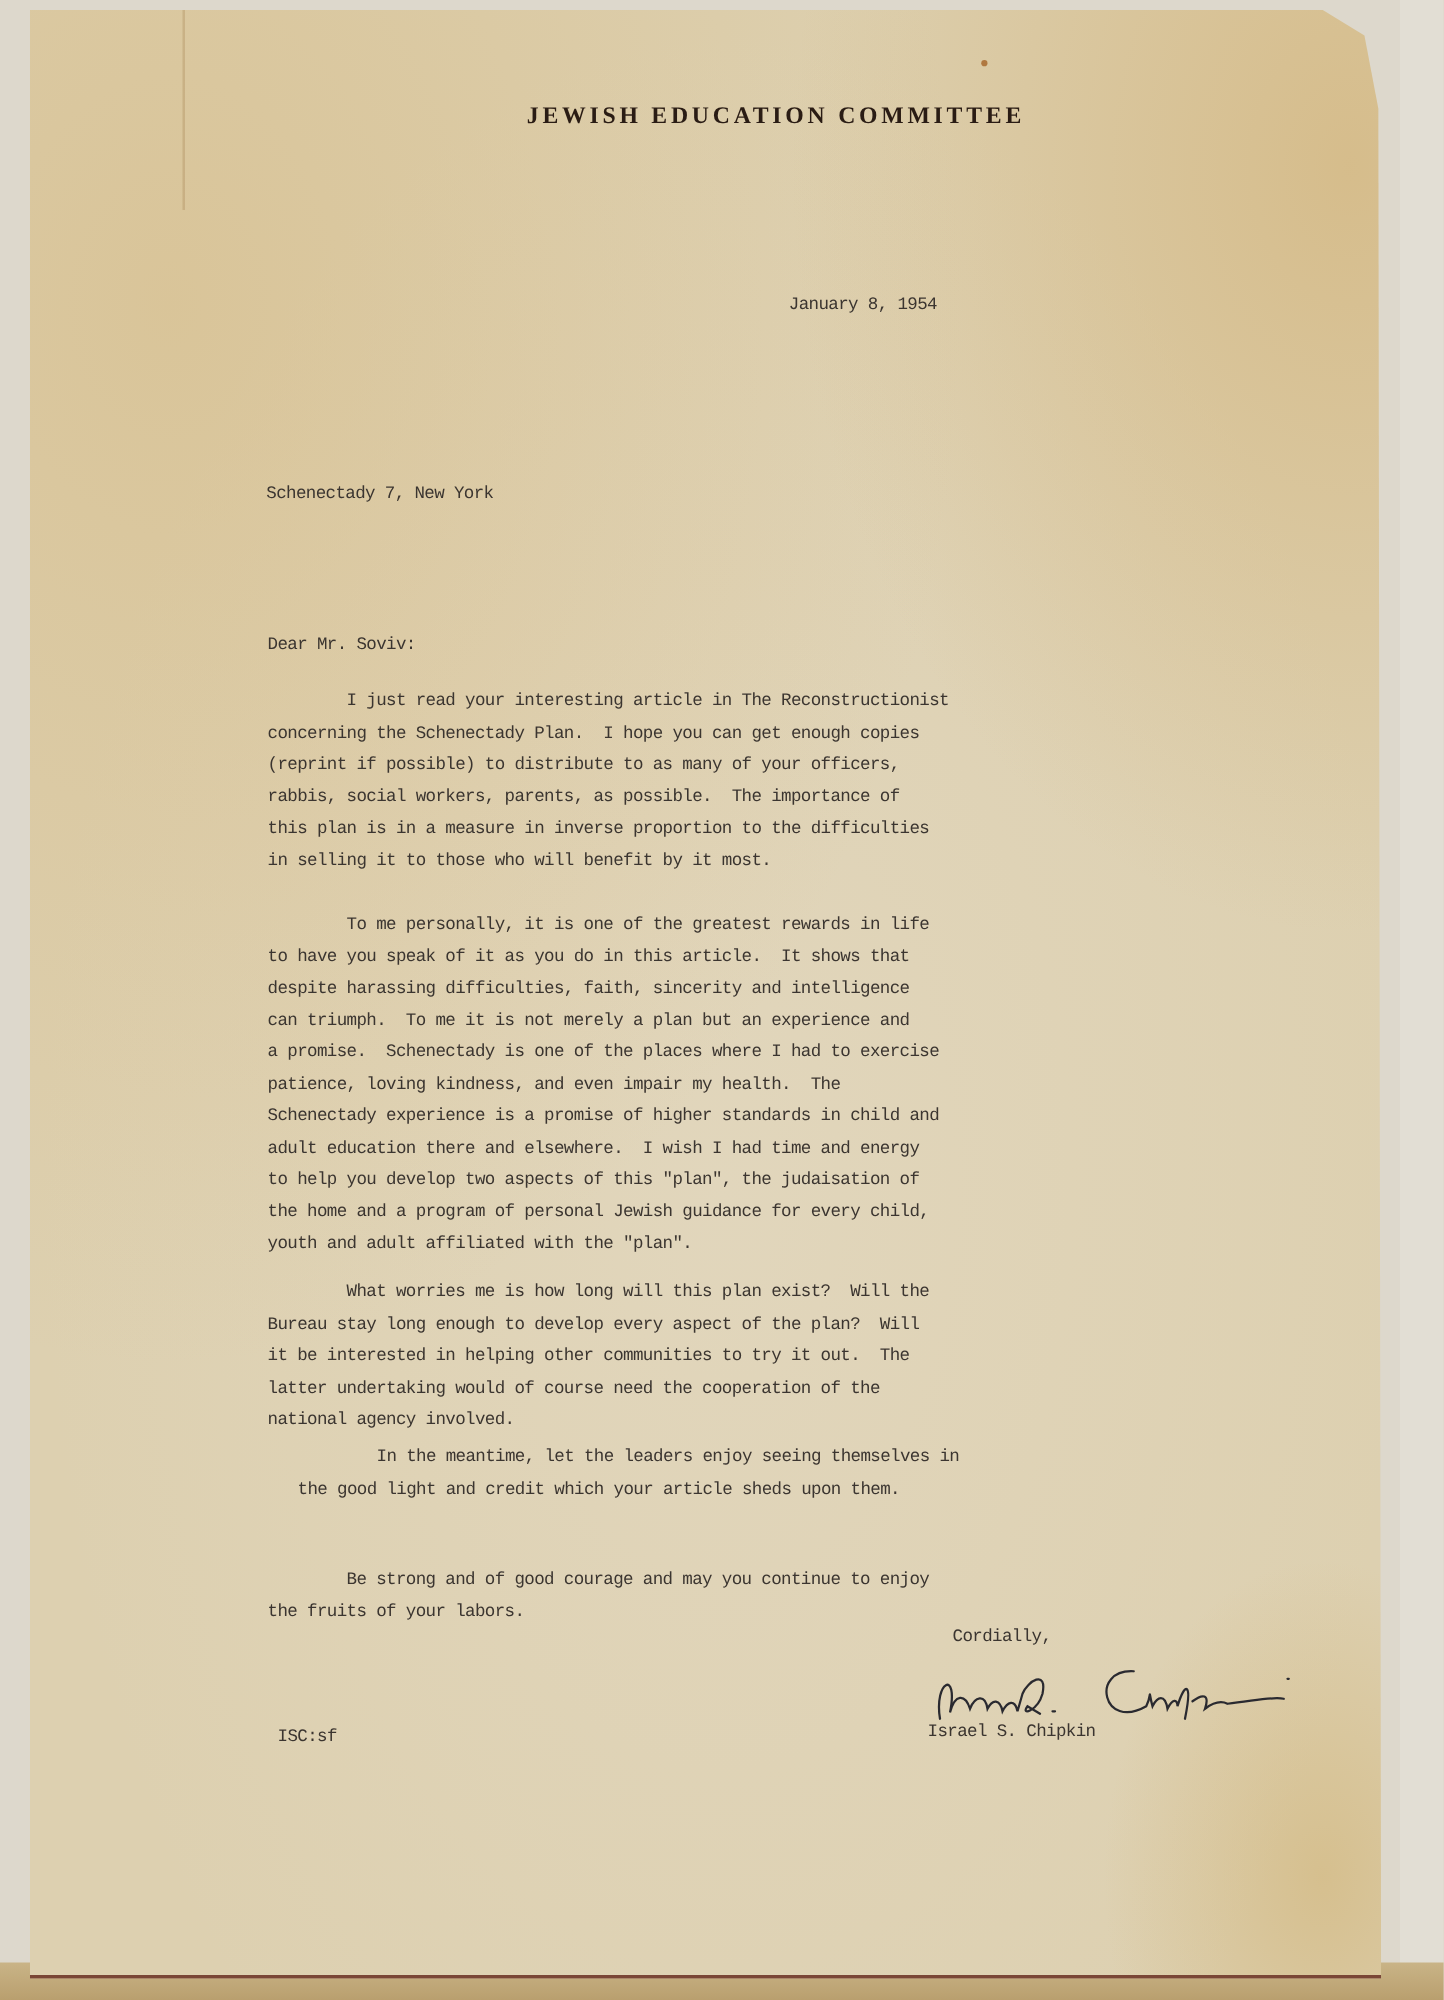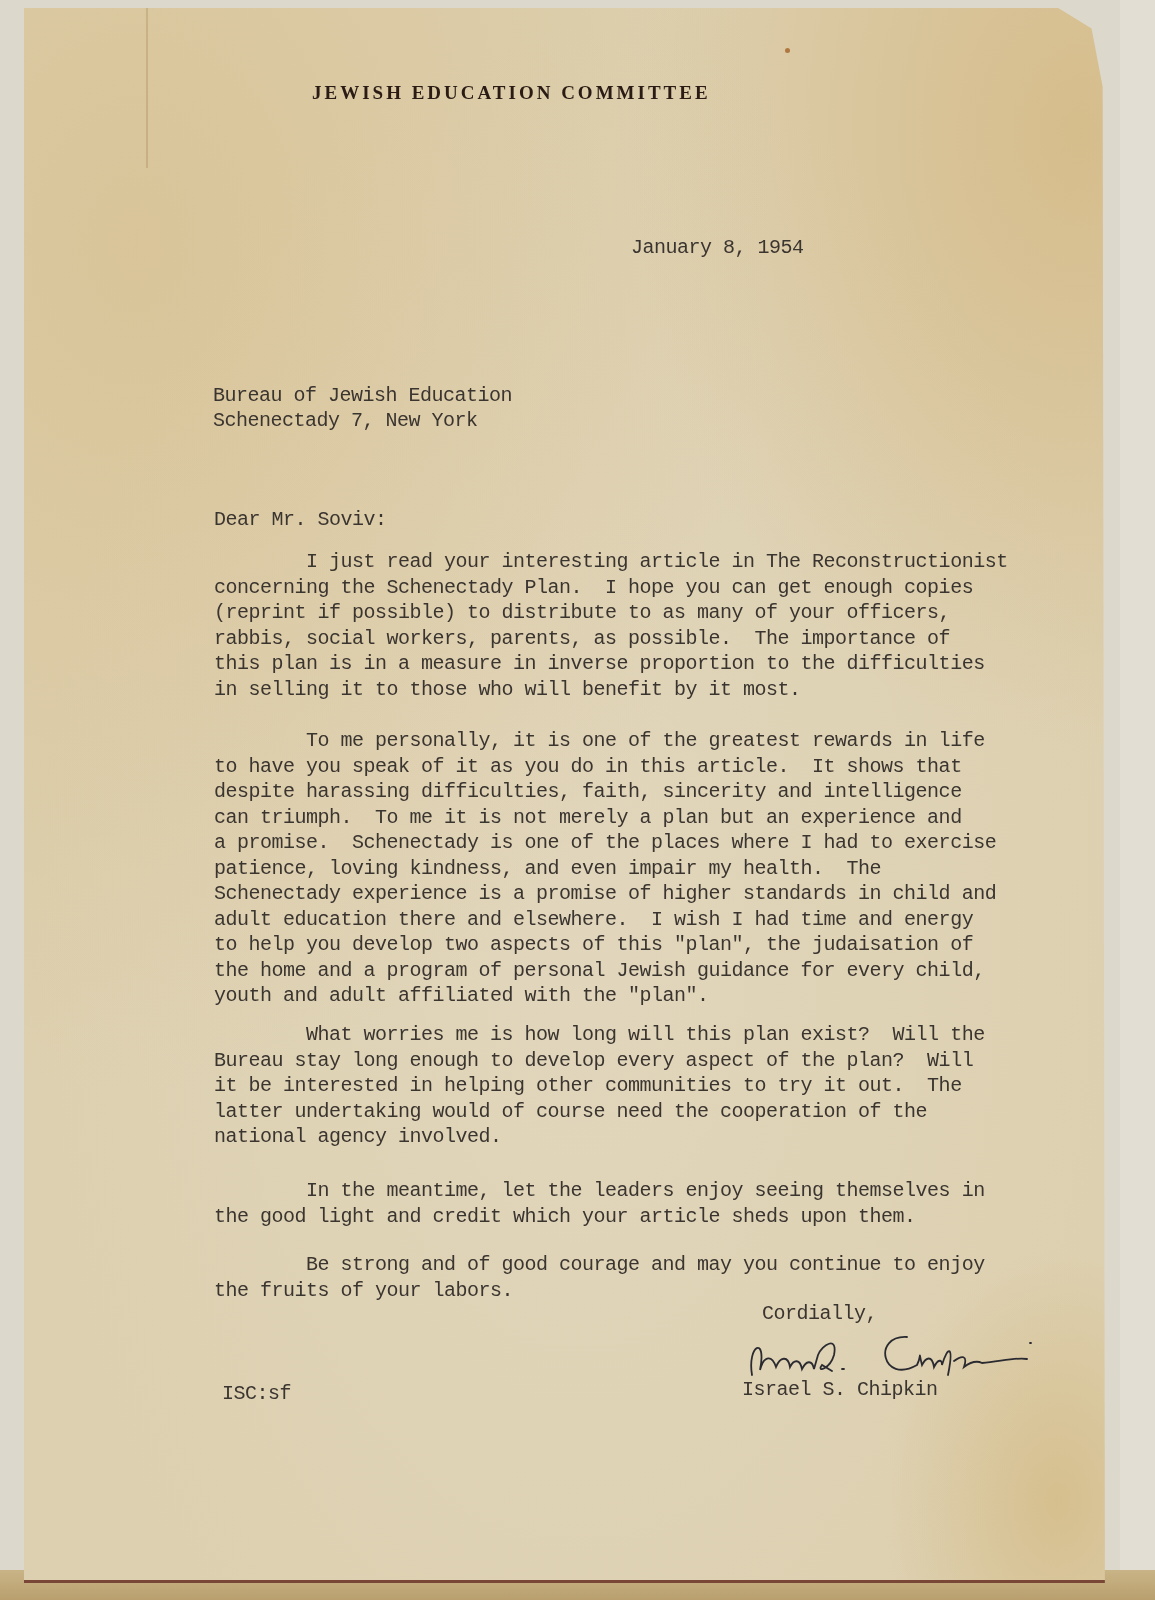--- a/index.html
+++ b/index.html
@@ -29,36 +29,36 @@
   }
   .fold {
     position: absolute; left: 146px; top: 8px; width: 2px; height: 160px;
     background: rgba(150,110,60,0.25);
   }
   .dot {
     position: absolute; left: 785px; top: 48px; width: 5px; height: 5px;
     border-radius: 50%; background: #b07840;
   }
   .letterhead {
-    position: absolute; left: 312px; top: 82px; width: 520px; text-align: left;
+    position: absolute; left: 300px; top: 82px; width: 520px; text-align: right;
     font-family: "Liberation Serif", "DejaVu Serif", serif; color: #2a1c14;
   }
   .lh-line1 { font-weight: bold; font-size: 19px; letter-spacing: 3px; }
   .lh-line2 { font-weight: bold; font-size: 19px; letter-spacing: 3px; margin-top: 12px; }
   .lh-addr { font-style: italic; font-weight: bold; font-size: 15px; margin-top: 18px; letter-spacing: 0.5px; }
   .lh-addr .sep { margin: 0 10px; }
-  .typed { color: #3b3530; font-size: 20px; position: absolute; white-space: pre; letter-spacing: -0.5px; }
+  .typed { color: #3b3530; font-size: 14px; position: absolute; white-space: pre; letter-spacing: -0.5px; }
   .date { left: 631px; top: 236px; }
   .inside-address { left: 213px; top: 383px; line-height: 25px; }
   .salutation { left: 214px; top: 508px; }
   .para { left: 214px; line-height: 25.5px; }
   .p1 { top: 549px; }
   .p2 { top: 728px; }
   .p3 { top: 1022px; }
-  .p4 { top: 1178px; }
+  .p4 { top: 1154px; margin-left: 24px; }
   .p5 { top: 1252px; }
   .closing { left: 762px; top: 1302px; }
   .signature {
     position: absolute; left: 742px; top: 1325px; width: 300px; height: 60px;
   }
   .typed-name { left: 742px; top: 1378px; }
   .initials { left: 222px; top: 1382px; }
 </style>
 </head>
 <body>
@@ -69,21 +69,21 @@
 <div class="paper"></div>
 <div class="fold"></div>
 <div class="dot"></div>
 
 <div class="letterhead">
   <div class="lh-line1">JEWISH EDUCATION COMMITTEE</div>
 </div>
 
 <div class="typed date">January 8, 1954</div>
 
-<div class="typed inside-address"><div>Bureau of Jewish Education</div><div>Schenectady 7, New York</div></div>
+<div class="typed inside-address"><div>Schenectady 7, New York</div></div>
 
 <div class="typed salutation">Dear Mr. Soviv:</div>
 
 <div class="typed para p1">        I just read your interesting article in The Reconstructionist
 concerning the Schenectady Plan.  I hope you can get enough copies
 (reprint if possible) to distribute to as many of your officers,
 rabbis, social workers, parents, as possible.  The importance of
 this plan is in a measure in inverse proportion to the difficulties
 in selling it to those who will benefit by it most.</div>
 <div class="typed para p2">        To me personally, it is one of the greatest rewards in life

